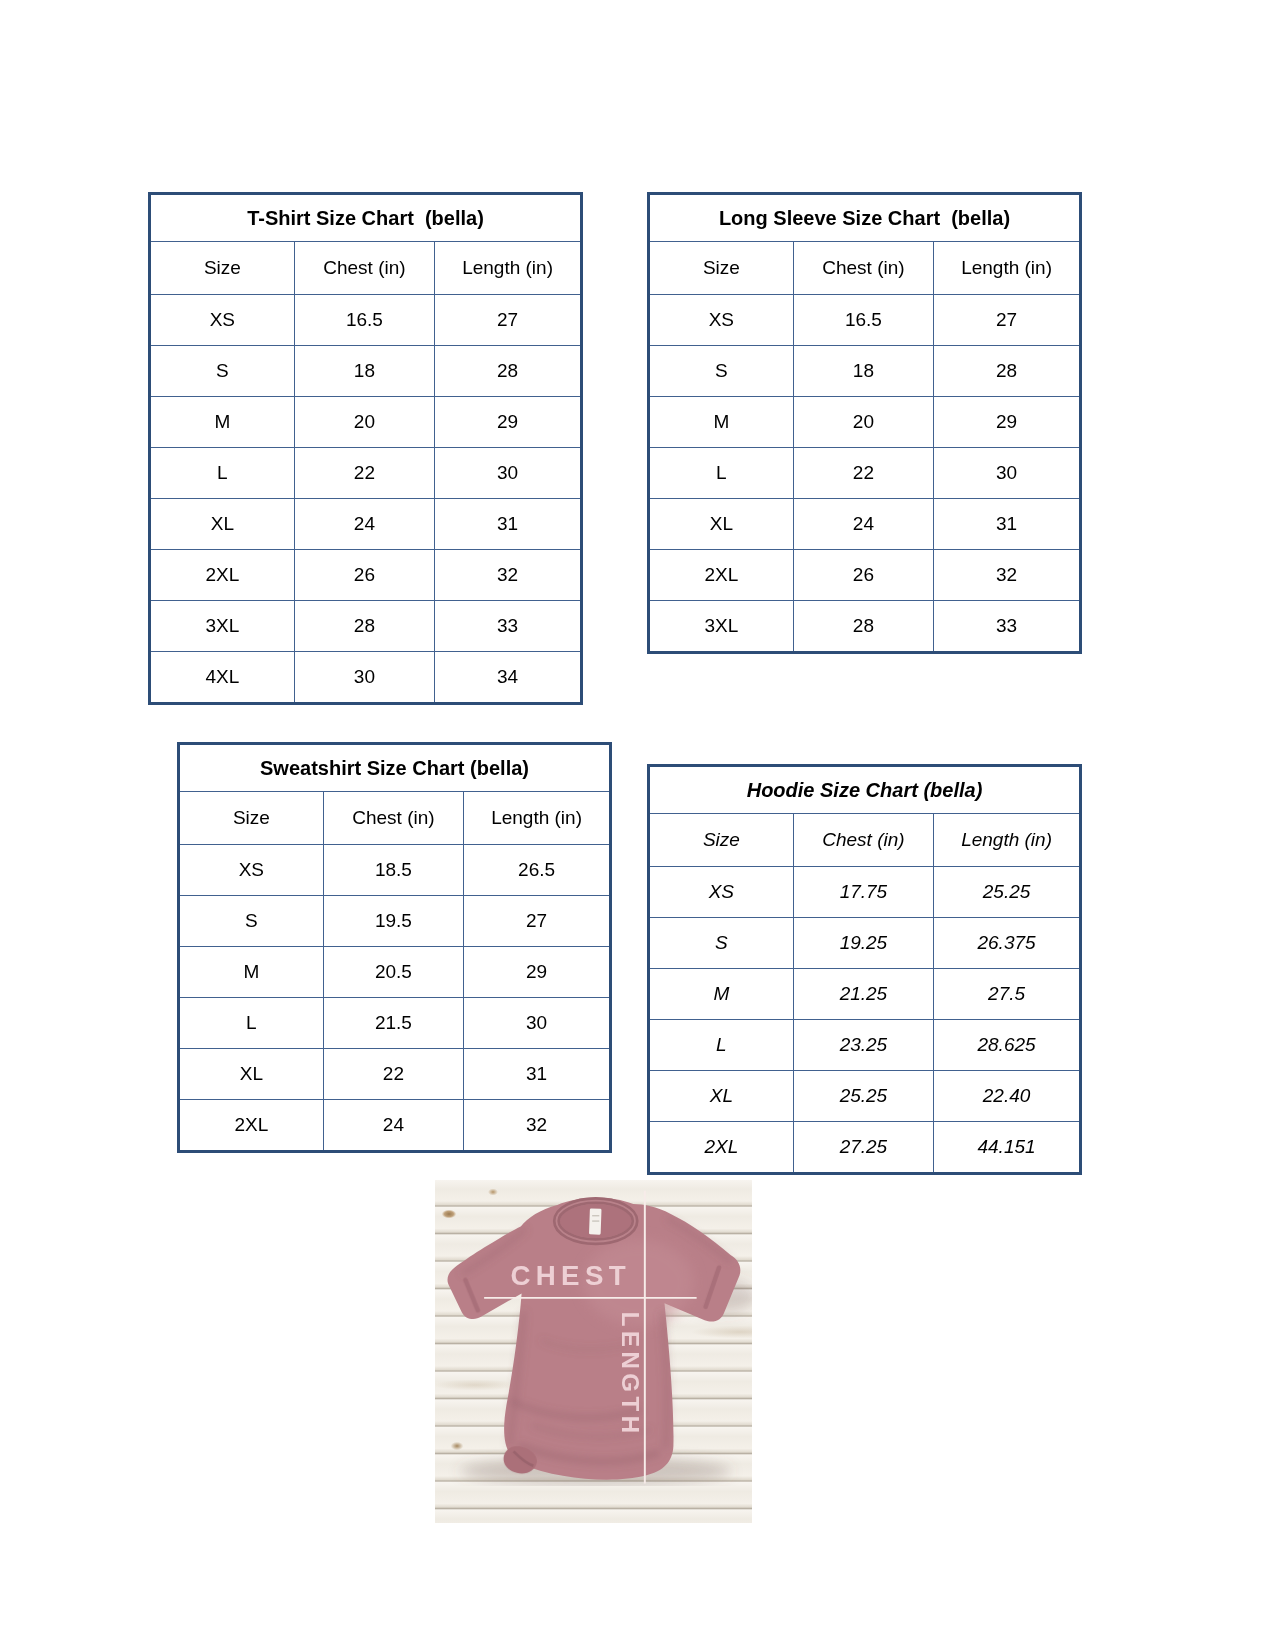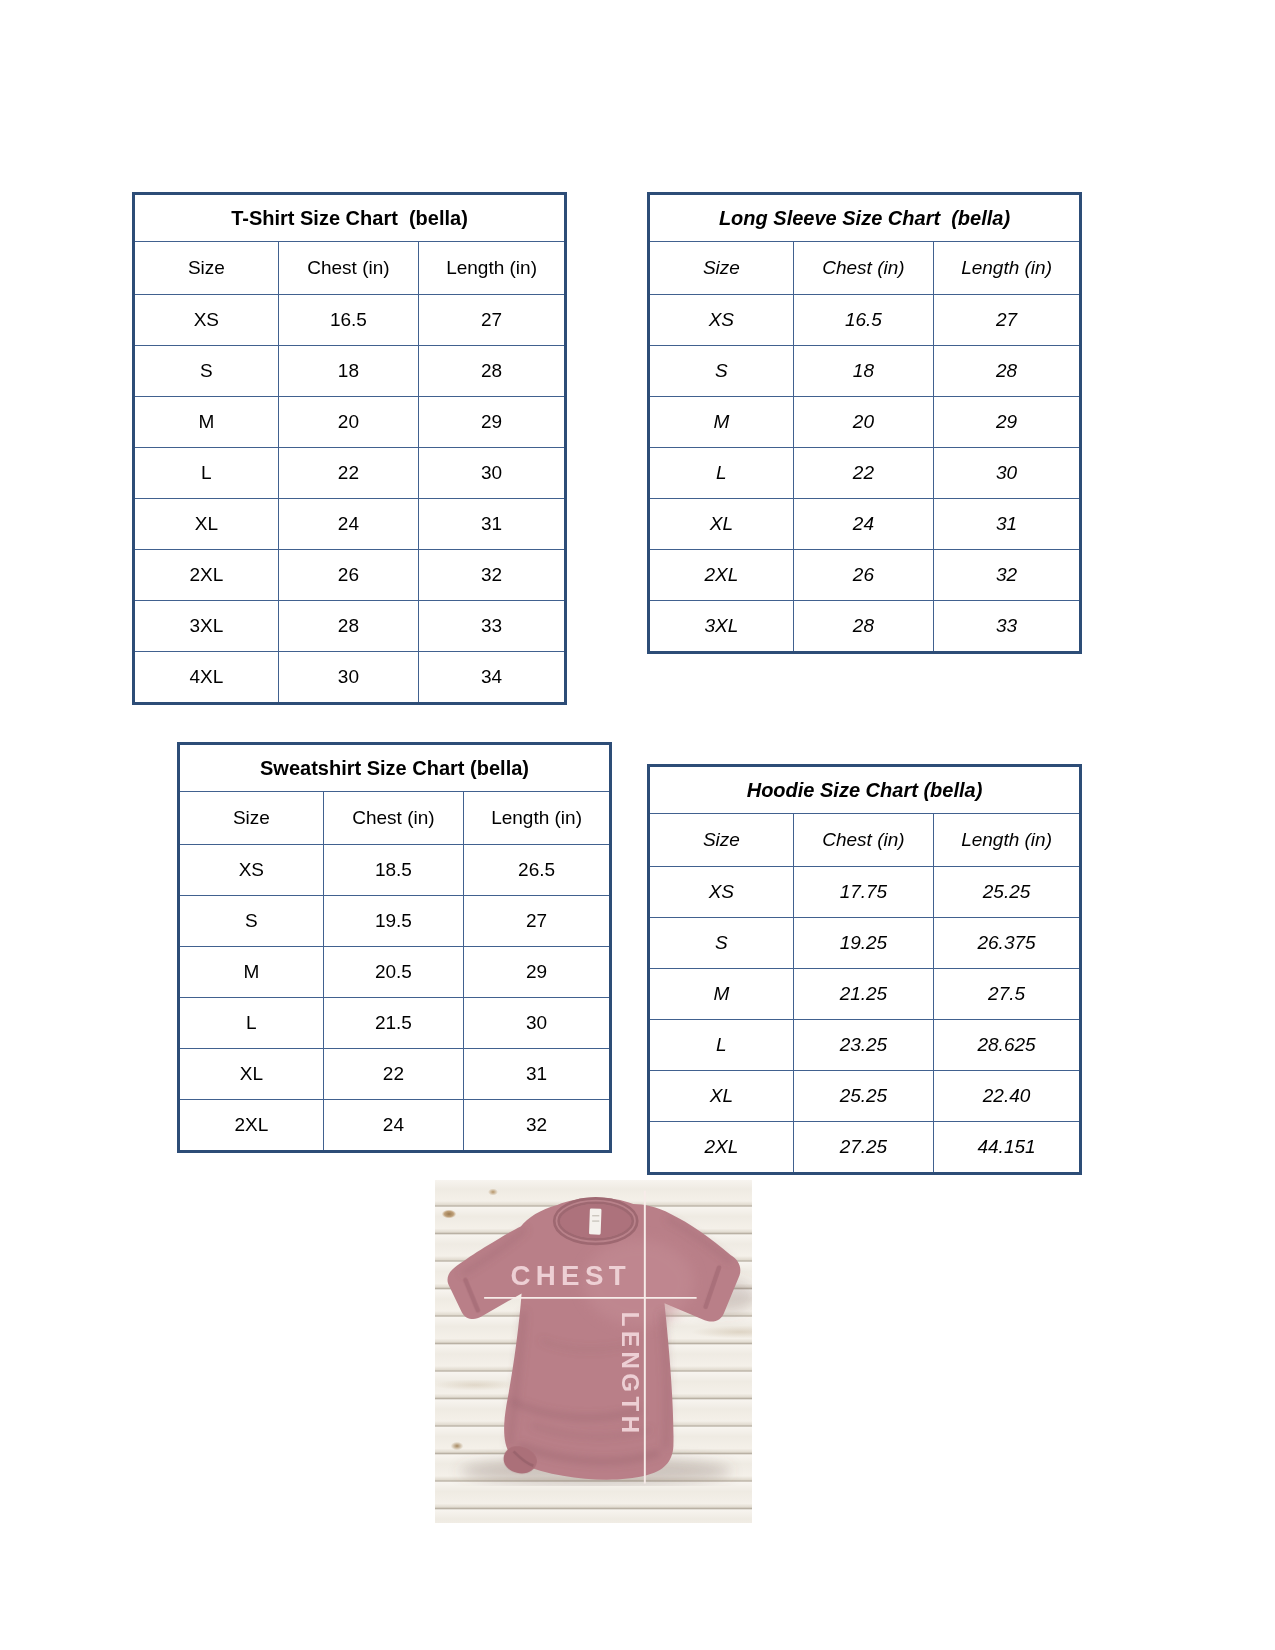--- a/index.html
+++ b/index.html
@@ -28,22 +28,22 @@
     padding:0;
     overflow:hidden;
   }
   table.size-table td.title {
     font-weight:bold;
     font-size:20px;
     height:46px;
     white-space:pre;
   }
   table.size-table td.head { height:52px; }
-  #table-tshirt     { left:132px; top:192px; }
-  #table-longsleeve { left:647px; top:192px;font-style:italic; }
+  #table-tshirt     { left:148px; top:192px; }
+  #table-longsleeve { left:647px; top:192px; }
   #table-sweatshirt { left:132px; top:742px;margin-left:45px; }
   #table-hoodie     { left:647px; top:764px;font-style:italic; }
 
   
   #photo {
     position:absolute;
     left:435px; top:1180px;
     width:317px; height:343px;
     overflow:hidden;
   }

